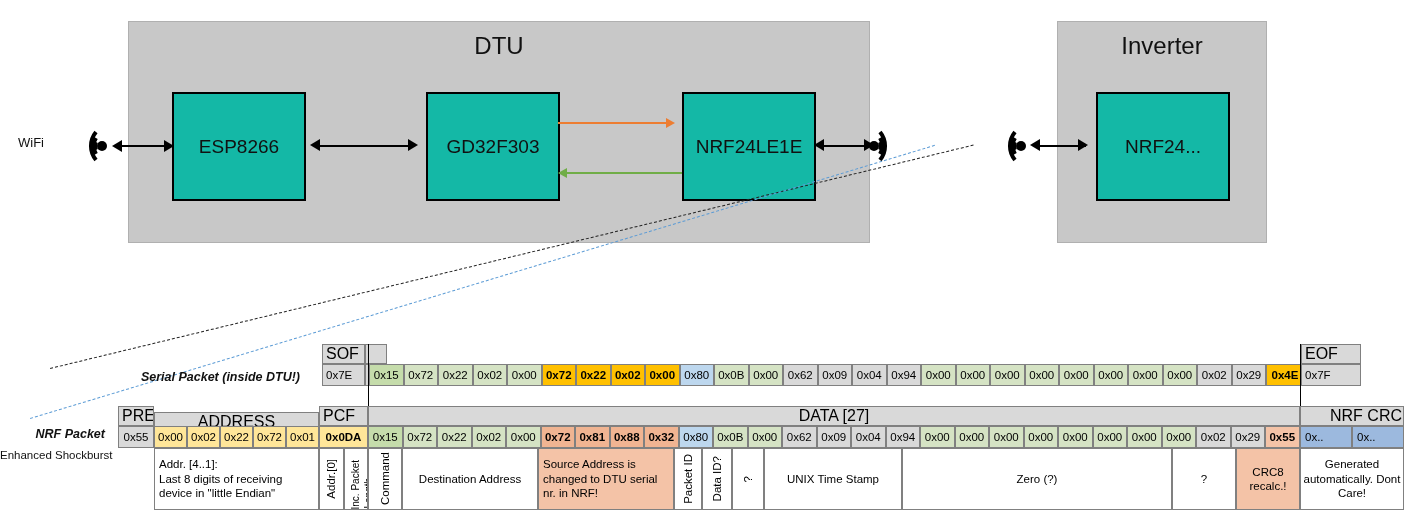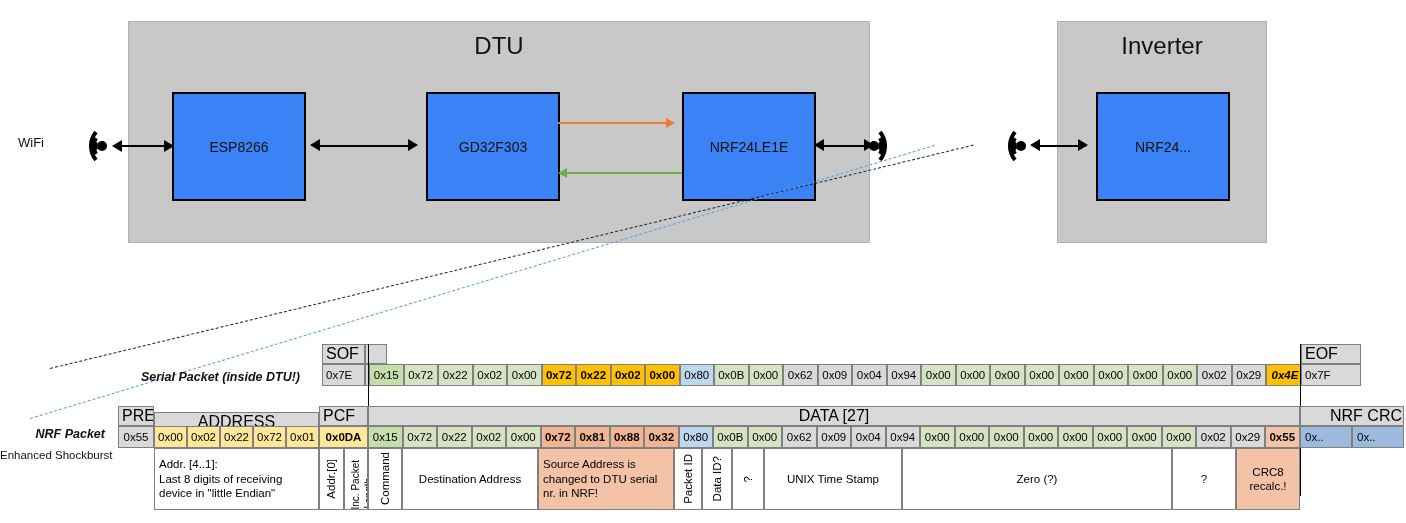--- a/index.html
+++ b/index.html
@@ -6,23 +6,23 @@
   body{width:1406px;height:523px;position:relative;overflow:hidden;
        font-family:"Liberation Sans",sans-serif;color:#000;}
 
   
   #diagram{position:absolute;left:0;top:0;width:1406px;height:300px;}
 
   .enclosure{position:absolute;background:#c8c8c8;border:1px solid #b0b0b0;}
   .enclosure-title{position:absolute;left:0;right:0;top:10px;text-align:center;
                    font-size:24px;color:#111;}
 
-  .chip{position:absolute;background:#3b82f6;border:2px solid #000;
+  .chip{position:absolute;background:#14b8a6;border:2px solid #000;
         display:flex;align-items:center;justify-content:center;
-        font-size:14px;color:#111;}
+        font-size:19px;color:#111;}
 
   .hline{position:absolute;height:0;border-top:2px solid #000;}
   .arrowL,.arrowR{position:absolute;width:0;height:0;
         border-top:6px solid transparent;border-bottom:6px solid transparent;}
   .arrowR{border-left:10px solid #000;}
   .arrowL{border-right:10px solid #000;}
 
   .oline{position:absolute;height:0;border-top:2px solid #ED7D31;}
   .oarrowR{position:absolute;width:0;height:0;border-top:5px solid transparent;
            border-bottom:5px solid transparent;border-left:9px solid #ED7D31;}
@@ -188,21 +188,21 @@
       <div class="cell c-green" style="width: 34.5px;">0x00</div>
       <div class="cell c-green" style="width: 34.5px;">0x00</div>
       <div class="cell c-green" style="width: 34.5px;">0x00</div>
       <div class="cell c-green" style="width: 34.5px;">0x00</div>
       <div class="cell c-green" style="width: 34.5px;">0x00</div>
       <div class="cell c-green" style="width: 34.5px;">0x00</div>
       <div class="cell c-green" style="width: 34.5px;">0x00</div>
       <div class="cell c-green" style="width: 34.5px;">0x00</div>
       <div class="cell c-gray" style="width: 34.5px;">0x02</div>
       <div class="cell c-gray" style="width: 34.5px;">0x29</div>
-      <div class="cell c-orange b" style="width: 38px; font-style: italic;">0x4E</div>
+      <div class="cell c-orange b" style="width: 38px;">0x4E</div>
     </div>
 
   <div class="hdr" style="position:absolute;left:1301px;top:44px;width:60px;text-align:left;padding-left:3px;">EOF</div>
   <div class="cell c-gray" style="position:absolute;left:1301px;top:64px;width:60px;text-align:left;padding-left:3px;">0x7F</div>
 
   <div class="vline" style="left:368px;top:44px;height:152px;"></div>
   <div class="vline" style="left:1300px;top:44px;height:152px;"></div>
 
   <div class="rowlabel" style="left:0px;top:127px;width:105px;">NRF Packet</div>
   <div class="rowsub" style="left:0px;top:149px;width:105px;">Enhanced Shockburst</div>
@@ -307,13 +307,16 @@
   </div>
 
   <div class="descell" style="position:absolute;left:1172px;top:148px;width:64px;">
     <span>?</span>
   </div>
 
   <div class="descell" style="position:absolute;left:1236px;top:148px;width:64px;background:#f4c3a7;">
     <span>CRC8 recalc.!</span>
   </div>
 
+  <div class="descell" style="position:absolute;left:1300px;top:148px;width:104px;">
+    <span>Generated automatically. Dont Care!</span>
+  </div>
 </div>
 
 </body></html>

